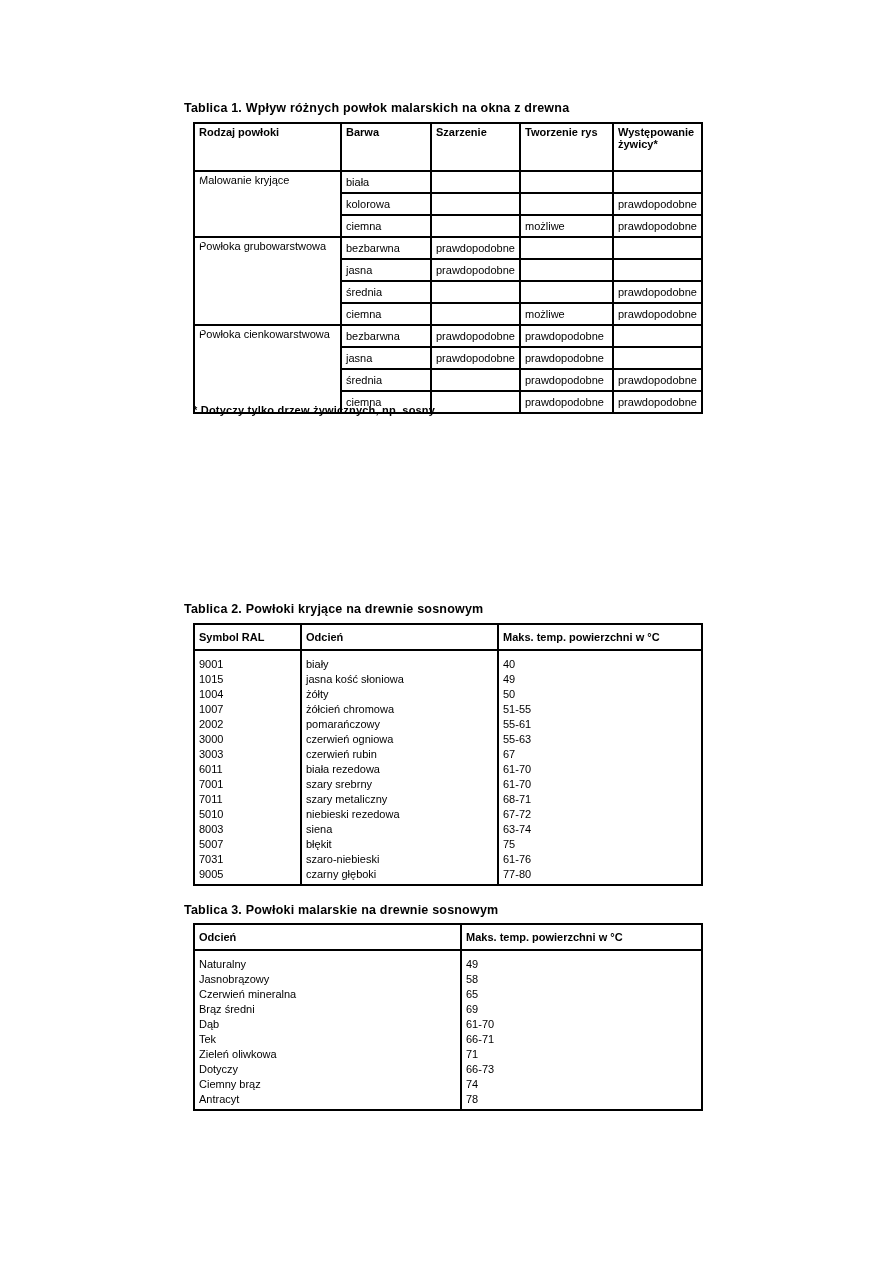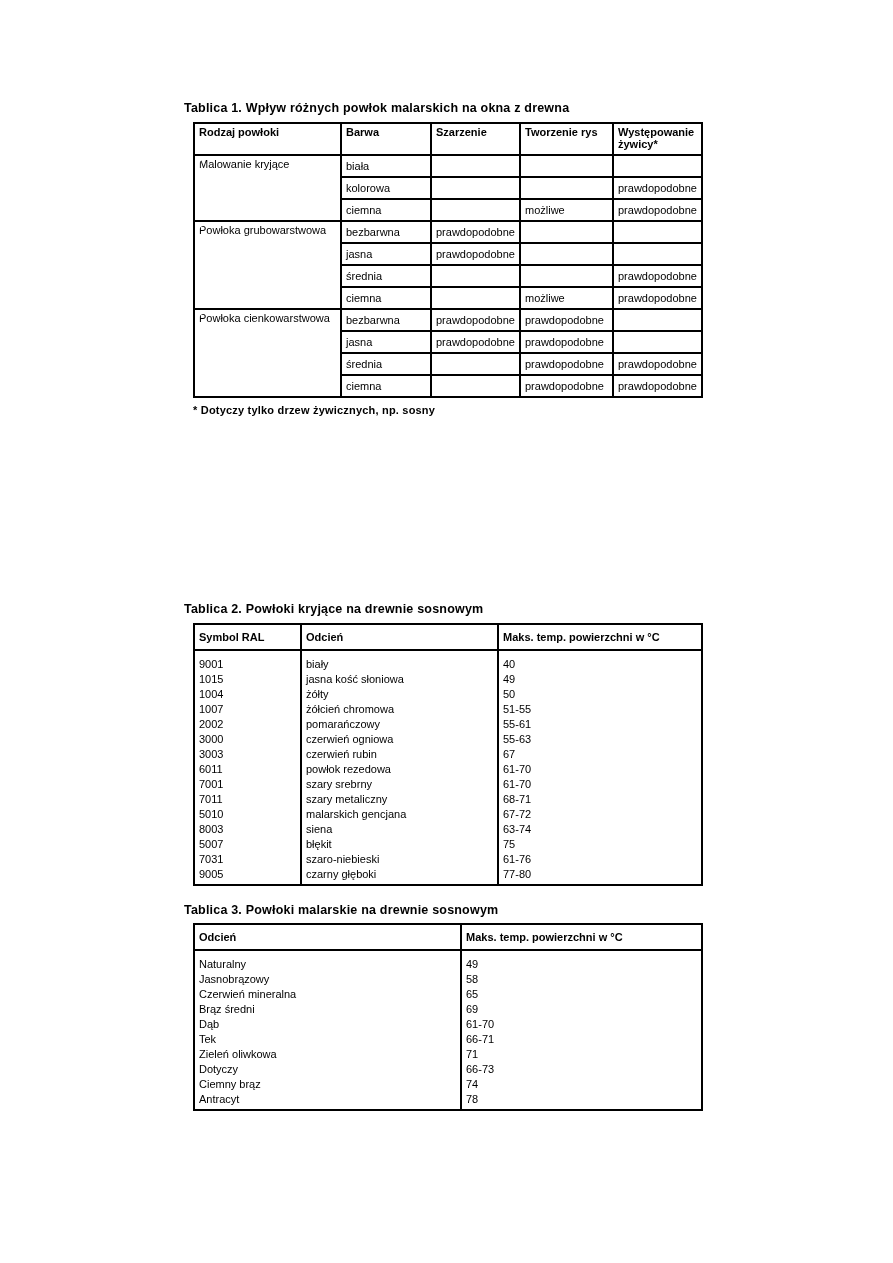--- a/index.html
+++ b/index.html
@@ -41,21 +41,21 @@
     overflow: hidden;
   }
   table.doc-table th {
     font-weight: bold;
     vertical-align: top;
     font-size: 11px;
   }
 
   
   #table1 { top: 122px; }
-  #table1 th { height: 32px; }
+  #table1 th { height: 48px; }
   #table1 td { height: 22px; border-radius: 17px; }
   #table1 td.group-name { vertical-align: top; }
 
   
   #table2 { top: 623px; border-radius: 16px; }
   #table3 { top: 923px; }
   #table2 th, #table3 th { height: 26px; vertical-align: middle; }
   #table2 td, #table3 td { vertical-align: top; padding-top: 6px; }
   .cell-line { line-height: 15px; height: 15px; white-space: nowrap; }
 
@@ -202,24 +202,24 @@
             <div class="cell-line">9005</div>
           </td>
           <td>
             <div class="cell-line">biały</div>
             <div class="cell-line">jasna kość słoniowa</div>
             <div class="cell-line">żółty</div>
             <div class="cell-line">żółcień chromowa</div>
             <div class="cell-line">pomarańczowy</div>
             <div class="cell-line">czerwień ogniowa</div>
             <div class="cell-line">czerwień rubin</div>
-            <div class="cell-line">powłok rezedowa</div>
+            <div class="cell-line">biała rezedowa</div>
             <div class="cell-line">szary srebrny</div>
             <div class="cell-line">szary metaliczny</div>
-            <div class="cell-line">malarskich gencjana</div>
+            <div class="cell-line">niebieski rezedowa</div>
             <div class="cell-line">siena</div>
             <div class="cell-line">błękit</div>
             <div class="cell-line">szaro-niebieski</div>
             <div class="cell-line">czarny głęboki</div>
           </td>
           <td>
             <div class="cell-line">40</div>
             <div class="cell-line">49</div>
             <div class="cell-line">50</div>
             <div class="cell-line">51-55</div>

